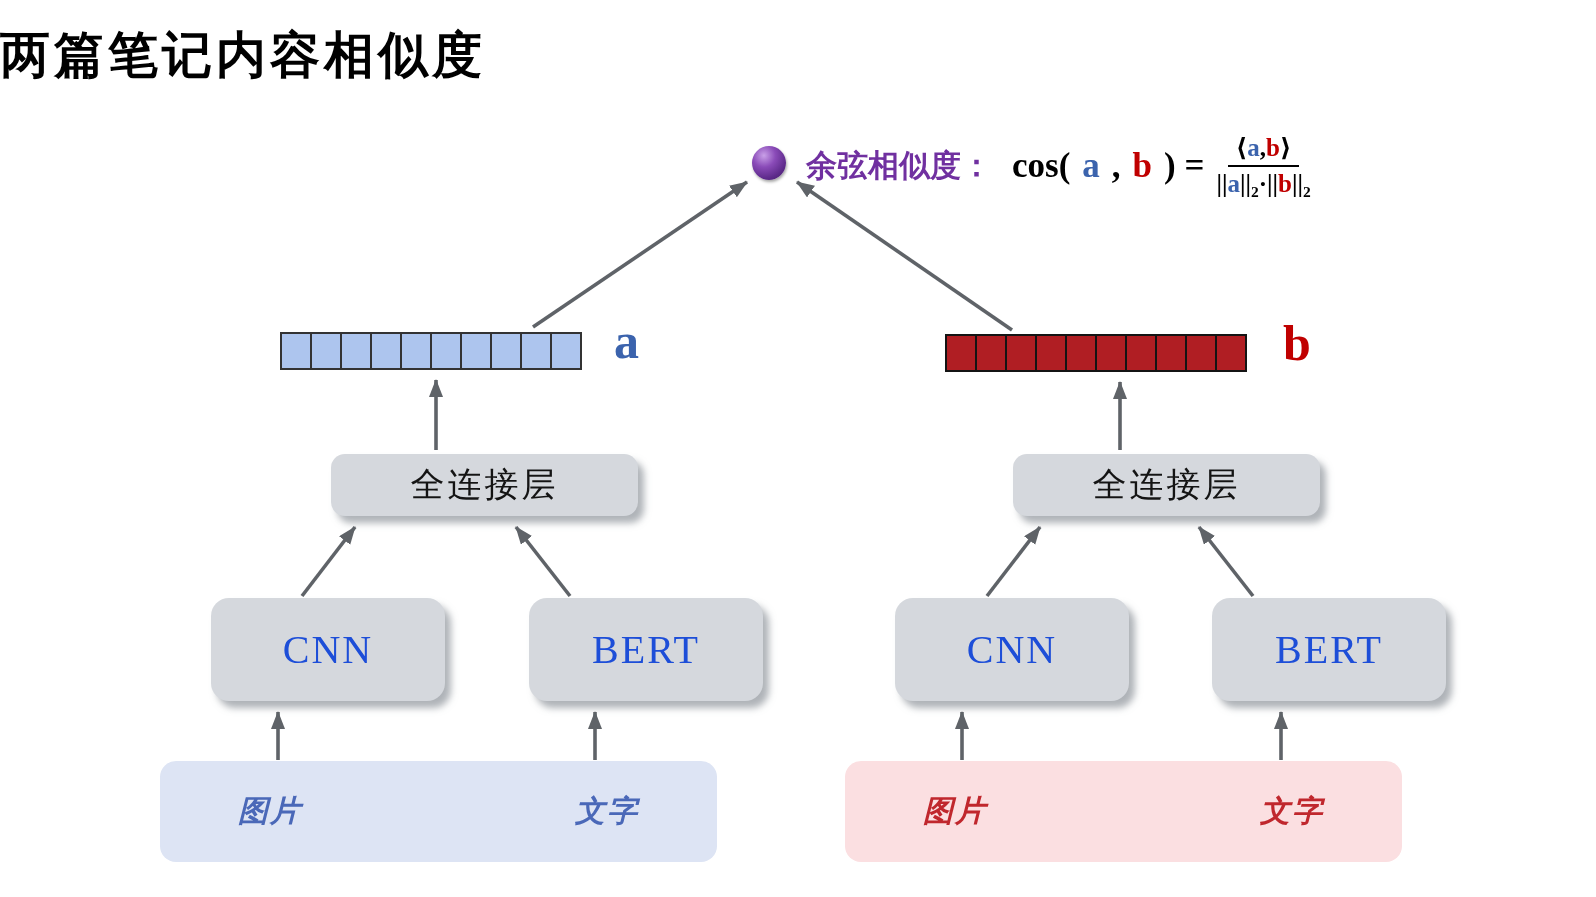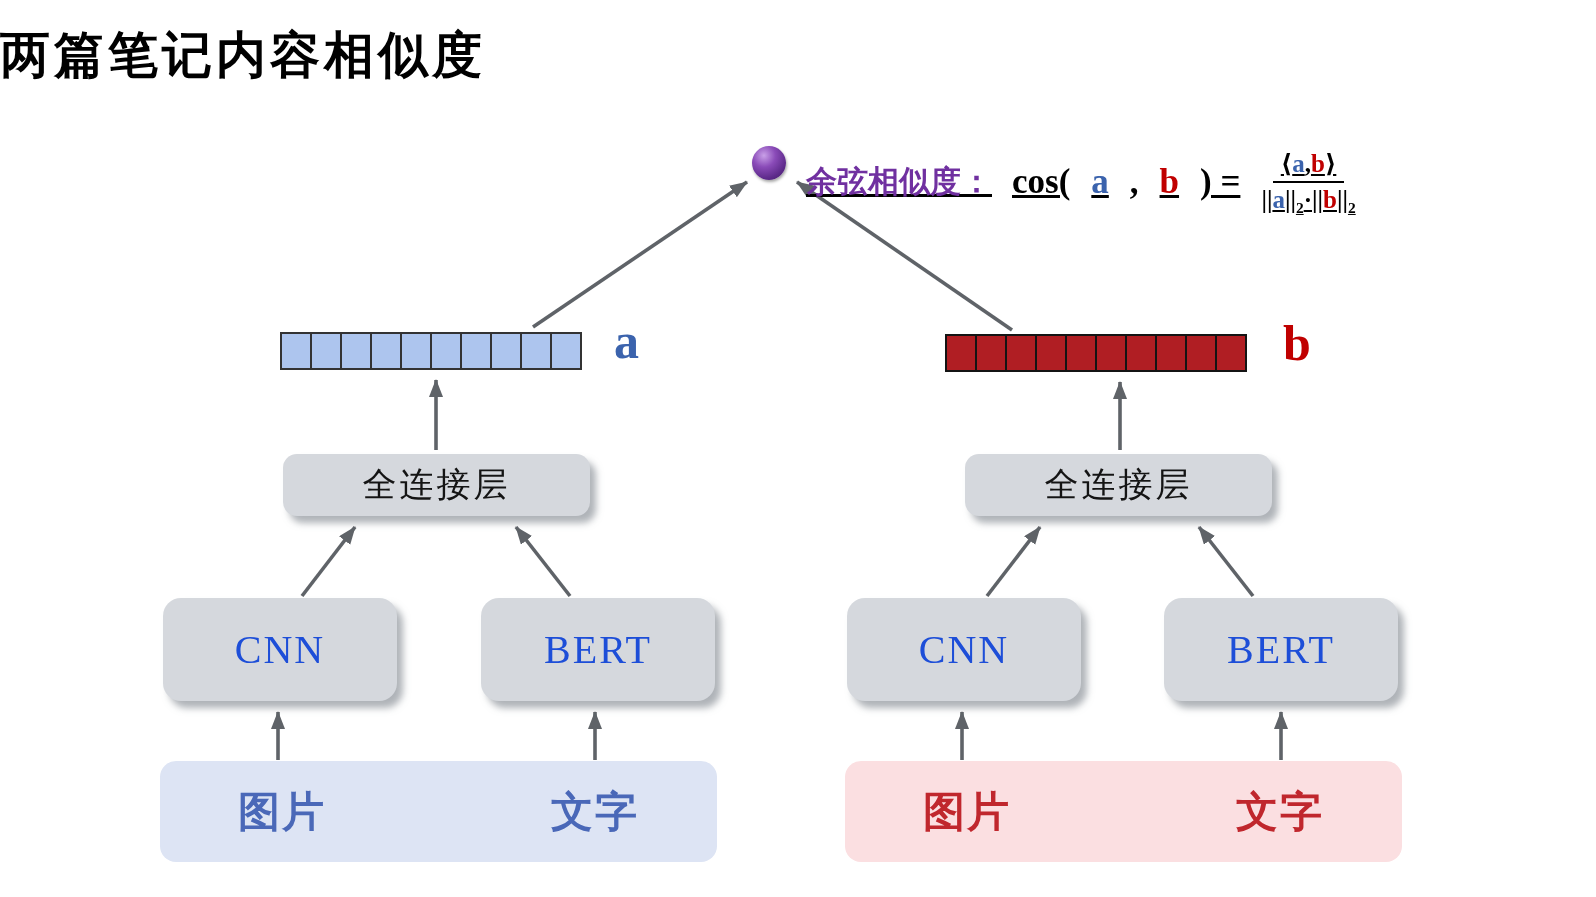--- a/index.html
+++ b/index.html
@@ -18,27 +18,27 @@
 
   
   .dot {
     position:absolute; left:752px; top:146px; width:34px; height:34px;
     border-radius:50%;
     background:radial-gradient(circle at 35% 28%, #c9a0e8 0%, #8a4bb8 35%, #5d2a8a 70%, #3f1a63 100%);
     box-shadow:1px 2px 3px rgba(0,0,0,.35);
   }
 
   .cos-row {
-    position:absolute; left:806px; top:140px; height:84px;
-    display:flex; align-items:center; gap:20px;text-decoration:underline;
+    position:absolute; left:806px; top:124px; height:84px;
+    display:flex; align-items:center; gap:20px;
   }
   .cos-label { font-size:31px; font-weight:900; color:var(--purple,#7030a0); white-space:nowrap; }
   .cos-expr {
     font-family:"Liberation Serif","DejaVu Serif",serif; font-weight:bold;
-    font-size:35px; color:#000; display:flex; align-items:center; gap:21px; white-space:nowrap;
+    font-size:35px; color:#000; display:flex; align-items:center; gap:12px; white-space:nowrap;
   }
   .blue { color:var(--blue,#3b63ad); }
   .red  { color:var(--red,#c00000); }
   .frac { display:inline-flex; flex-direction:column; align-items:center; font-size:25px; line-height:1.12; }
   .frac .num { padding:0 8px 3px; border-bottom:2.5px solid #000; display:flex; align-items:baseline; }
   .frac .den { padding-top:3px; display:flex; align-items:baseline; }
   .sub { font-size:.62em; transform:translateY(.32em); display:inline-block; }
 
   
   .vector { position:absolute; display:flex; }
@@ -47,34 +47,35 @@
   .vec-label {
     position:absolute; font-family:"Liberation Serif","DejaVu Serif",serif;
     font-weight:bold; font-size:50px; line-height:1;
   }
 
   
   .gray-box {
     position:absolute; background:var(--boxgray,#d5d8dd); border-radius:14px;
     display:flex; align-items:center; justify-content:center;
     box-shadow:6px 7px 7px rgba(110,116,126,.55);
+    margin-left:48px;
   }
   .fc-text { font-size:34px; color:#141414; letter-spacing:3px; }
   .model-text {
     font-family:"Liberation Serif","DejaVu Serif",serif;
     font-size:40px; color:#1d4ed8; letter-spacing:2px;
   }
 
   
   .panel {
     position:absolute; border-radius:16px; height:101px; width:557px;
     display:flex; align-items:center; justify-content:space-between;
     padding:0 78px;
   }
-  .panel-text { font-size:42px; font-weight:900; letter-spacing:2px; }
+  .panel-text { font-size:30px; font-weight:900; letter-spacing:2px;font-style:italic; }
 
   svg.arrows { position:absolute; inset:0; pointer-events:none; }
   .arrow { stroke:var(--arrow,#5f6368); stroke-width:3.6; fill:none; }
 </style>
 </head>
 <body>
 
 <div id="stage">
 
   <svg class="arrows" width="1596" height="897" viewBox="0 0 1596 897">

